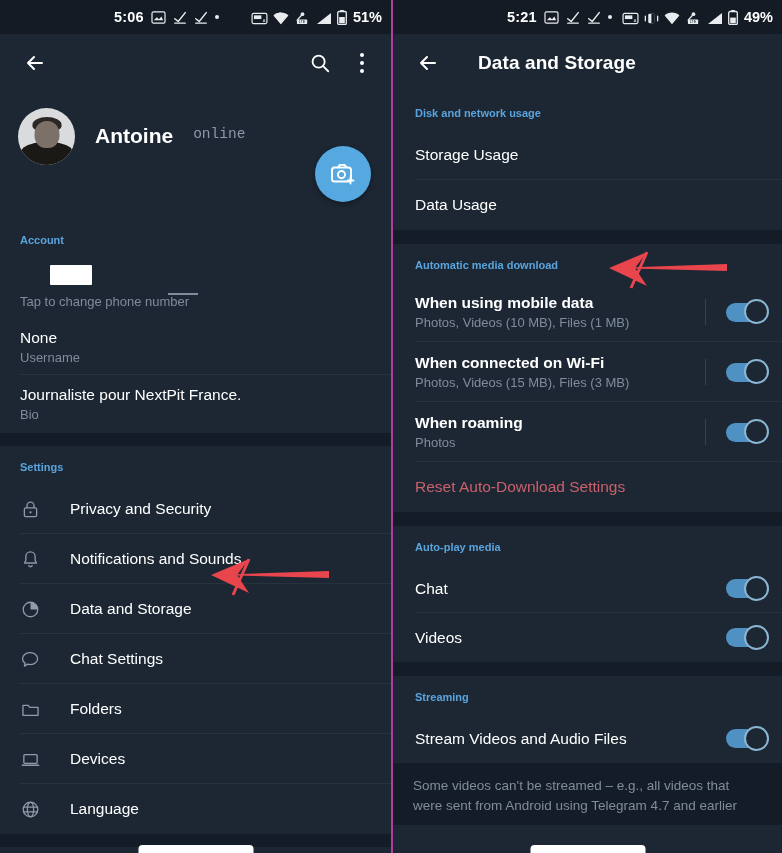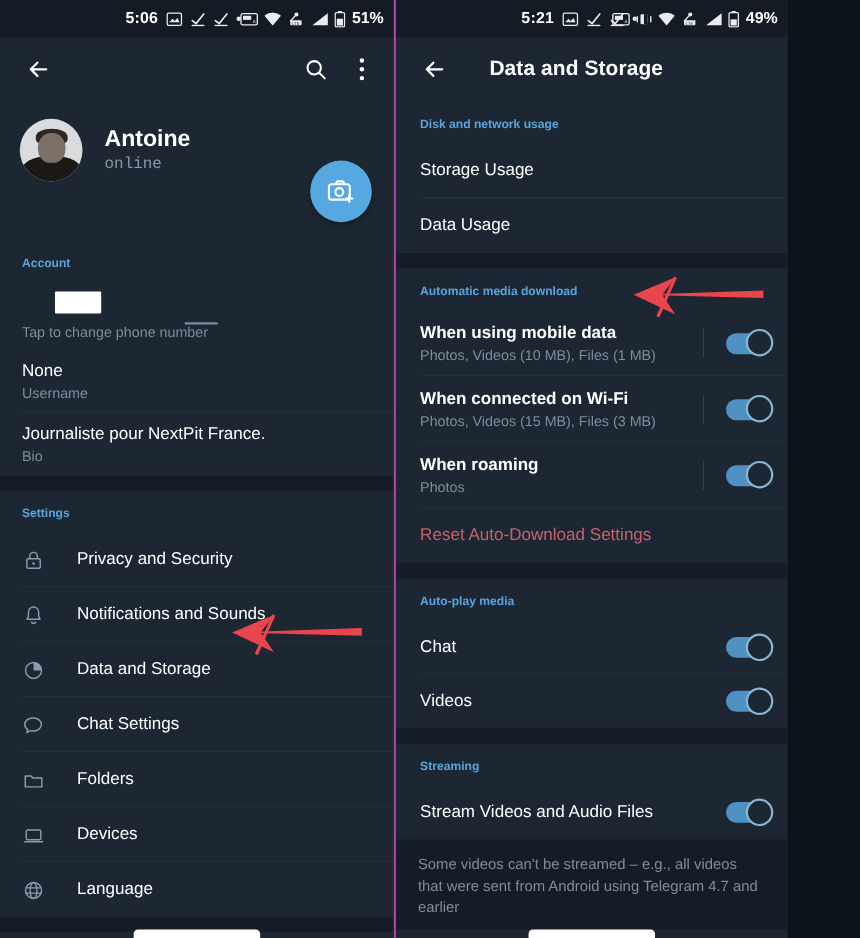--- a/index.html
+++ b/index.html
@@ -2,32 +2,32 @@
 <html><head>
 <meta charset="utf-8">
 <style>
   * { box-sizing: border-box; margin: 0; padding: 0; }
   html, body {
     width: 782px; height: 853px;
     background: #0c131b;
     font-family: "Liberation Sans", sans-serif;
     overflow: hidden;
   }
-  .screens { display: flex; width: 716px; height: 853px; position: relative; }
+  .screens { display: flex; width: 782px; height: 853px; position: relative; }
   .panel { width: 391px; height: 853px; position: relative; background: #1c2733; overflow: hidden; }
   .panel.right { border-left: 2px solid #b23fa0; }
 
   
   .statusbar {
     height: 34px; background: #141b24;
     display: flex; align-items: center;
     position: relative;
   }
   .sb-left { display: flex; align-items: center; gap: 7px; margin-left: 114px; }
-  .sb-right { display: flex; align-items: center; gap: 5px; position: absolute; right: 9px; }
+  .sb-right { display: flex; align-items: flex-end; gap: 5px; position: absolute; right: 9px; }
   .sb-time { color: #ffffff; font-size: 14.5px; font-weight: 600; letter-spacing: .2px; }
   .sb-ic { color: #e9ecef; display: inline-flex; align-items: center; }
   .sb-pct { color: #ffffff; font-size: 14.5px; font-weight: 600; margin-left: 1px; }
   .dot-ic { width: 4px; height: 4px; border-radius: 50%; background: #e9ecef; display: inline-block; }
 
   
   .appbar { height: 58px; background: #1c2733; display: flex; align-items: center; padding: 0 14px; position: relative; }
   .appbar-title { color: #ffffff; font-size: 19px; font-weight: 700; margin-left: 29px; letter-spacing: .1px; }
   .icon-btn { width: 42px; height: 42px; display: flex; align-items: center; justify-content: center; color: #ffffff; }
   .appbar-actions { position: absolute; right: 8px; display: flex; align-items: center; }
@@ -52,21 +52,21 @@
     width: 29px; height: 15px; border-radius: 50% 50% 38% 38%;
     background: #2b2724;
   }
   .avatar .body {
     position: absolute; left: 50%; bottom: -5px; transform: translateX(-50%);
     width: 54px; height: 28px; border-radius: 44% 44% 10% 10%;
     background: #1b1916;
   }
   .pname { color: #ffffff; font-size: 21px; font-weight: 700; margin-left: 20px; line-height: 1.15; }
   .pstatus { color: #8b98a8; font-size: 14.5px; margin-left: 20px; margin-top: 2px; font-family: Liberation Mono, monospace; }
-  .pcol { display: flex; flex-direction: column; justify-content: center; }
+  .pcol { display: flex; flex-direction: row; justify-content: center; }
   .fab {
     position: absolute; right: 20px; top: 54px;
     width: 56px; height: 56px; border-radius: 50%;
     background: #55a9e0; display: flex; align-items: center; justify-content: center;
     box-shadow: 0 2px 5px rgba(0,0,0,.35);
   }
 
   
   .band { height: 13px; background: #141d27; }
   .band.tall { height: 14px; }

